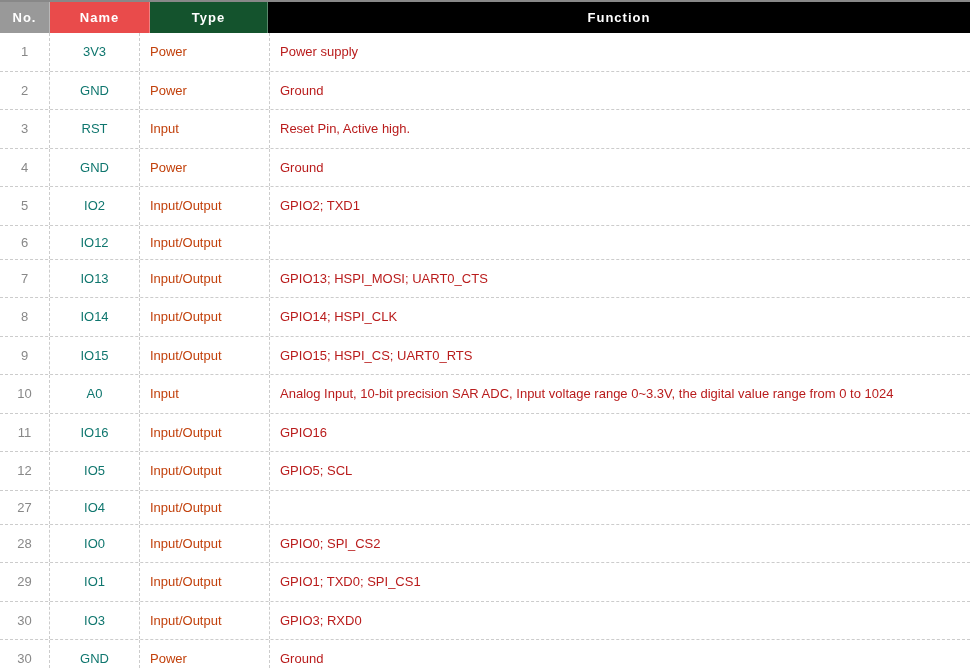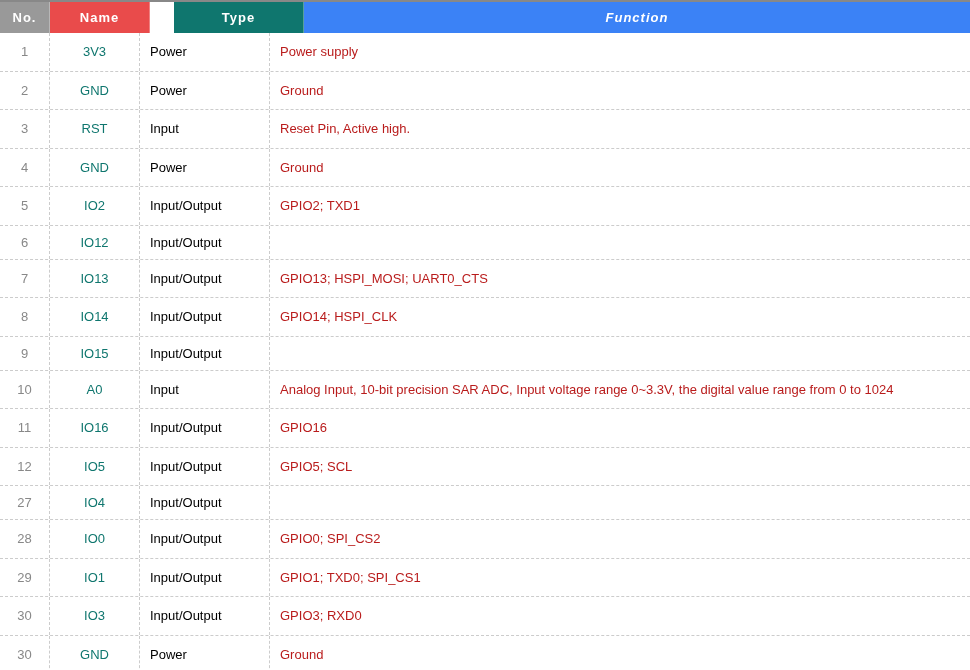--- a/index.html
+++ b/index.html
@@ -31,30 +31,28 @@
       background: #999999;
       width: 50px;
       flex-shrink: 0;
     }
     .header-name {
       background: #e94b4b;
       width: 100px;
       flex-shrink: 0;
     }
     .header-type {
-      background: #0f766e;
-      width: 130px;
-      flex-shrink: 0;
-      margin-left: 24px;
+      background: #14532d;
+      width: 118px;
+      flex-shrink: 0;
     }
     .header-function {
-      background: #3b82f6;
+      background: #000000;
       flex: 1;
       border-right: none;
-      font-style: italic;
     }
     .data-row {
       display: flex;
       width: 100%;
       border-bottom: 1px dashed #ccc;
       align-items: stretch;
     }
     .data-row:last-child {
       border-bottom: none;
     }
@@ -72,21 +70,21 @@
     }
     .cell-name {
       width: 90px;
       flex-shrink: 0;
       justify-content: center;
       color: #0f766e;
     }
     .cell-type {
       width: 130px;
       flex-shrink: 0;
-      color: #000000;
+      color: #c2410c;
     }
     .cell-function {
       flex: 1;
       border-right: none;
       color: #b91c1c;
       line-height: 1.5;
     }
     .table-wrapper {
       border-top: 2px solid #888;
       border-bottom: 2px solid #888;
@@ -147,20 +145,21 @@
       <div class="data-row">
         <div class="data-cell cell-no">8</div>
         <div class="data-cell cell-name">IO14</div>
         <div class="data-cell cell-type">Input/Output</div>
         <div class="data-cell cell-function">GPIO14; HSPI_CLK</div>
       </div>
       <div class="data-row">
         <div class="data-cell cell-no">9</div>
         <div class="data-cell cell-name">IO15</div>
         <div class="data-cell cell-type">Input/Output</div>
+        <div class="data-cell cell-function">GPIO15; HSPI_CS; UART0_RTS</div>
       </div>
       <div class="data-row">
         <div class="data-cell cell-no">10</div>
         <div class="data-cell cell-name">A0</div>
         <div class="data-cell cell-type">Input</div>
         <div class="data-cell cell-function">Analog Input, 10-bit precision SAR ADC, Input voltage range 0~3.3V, the digital value range from 0 to 1024</div>
       </div>
       <div class="data-row">
         <div class="data-cell cell-no">11</div>
         <div class="data-cell cell-name">IO16</div>

